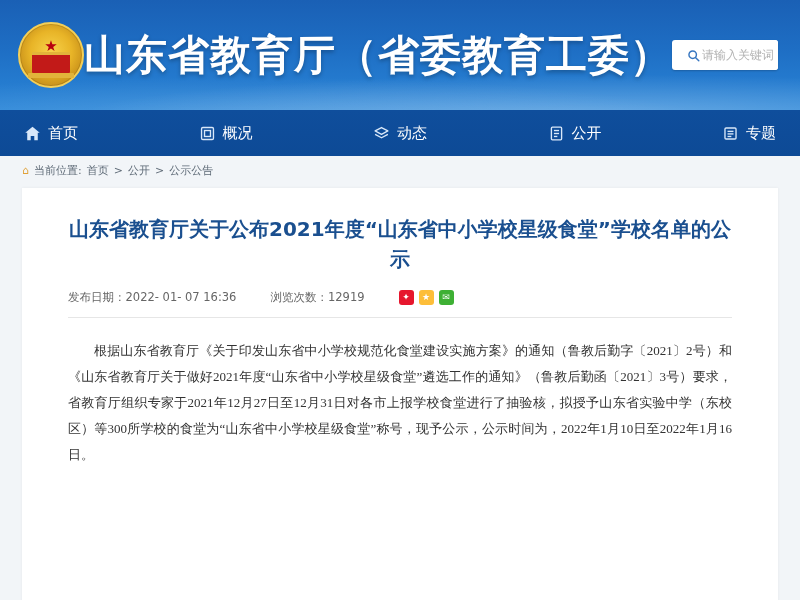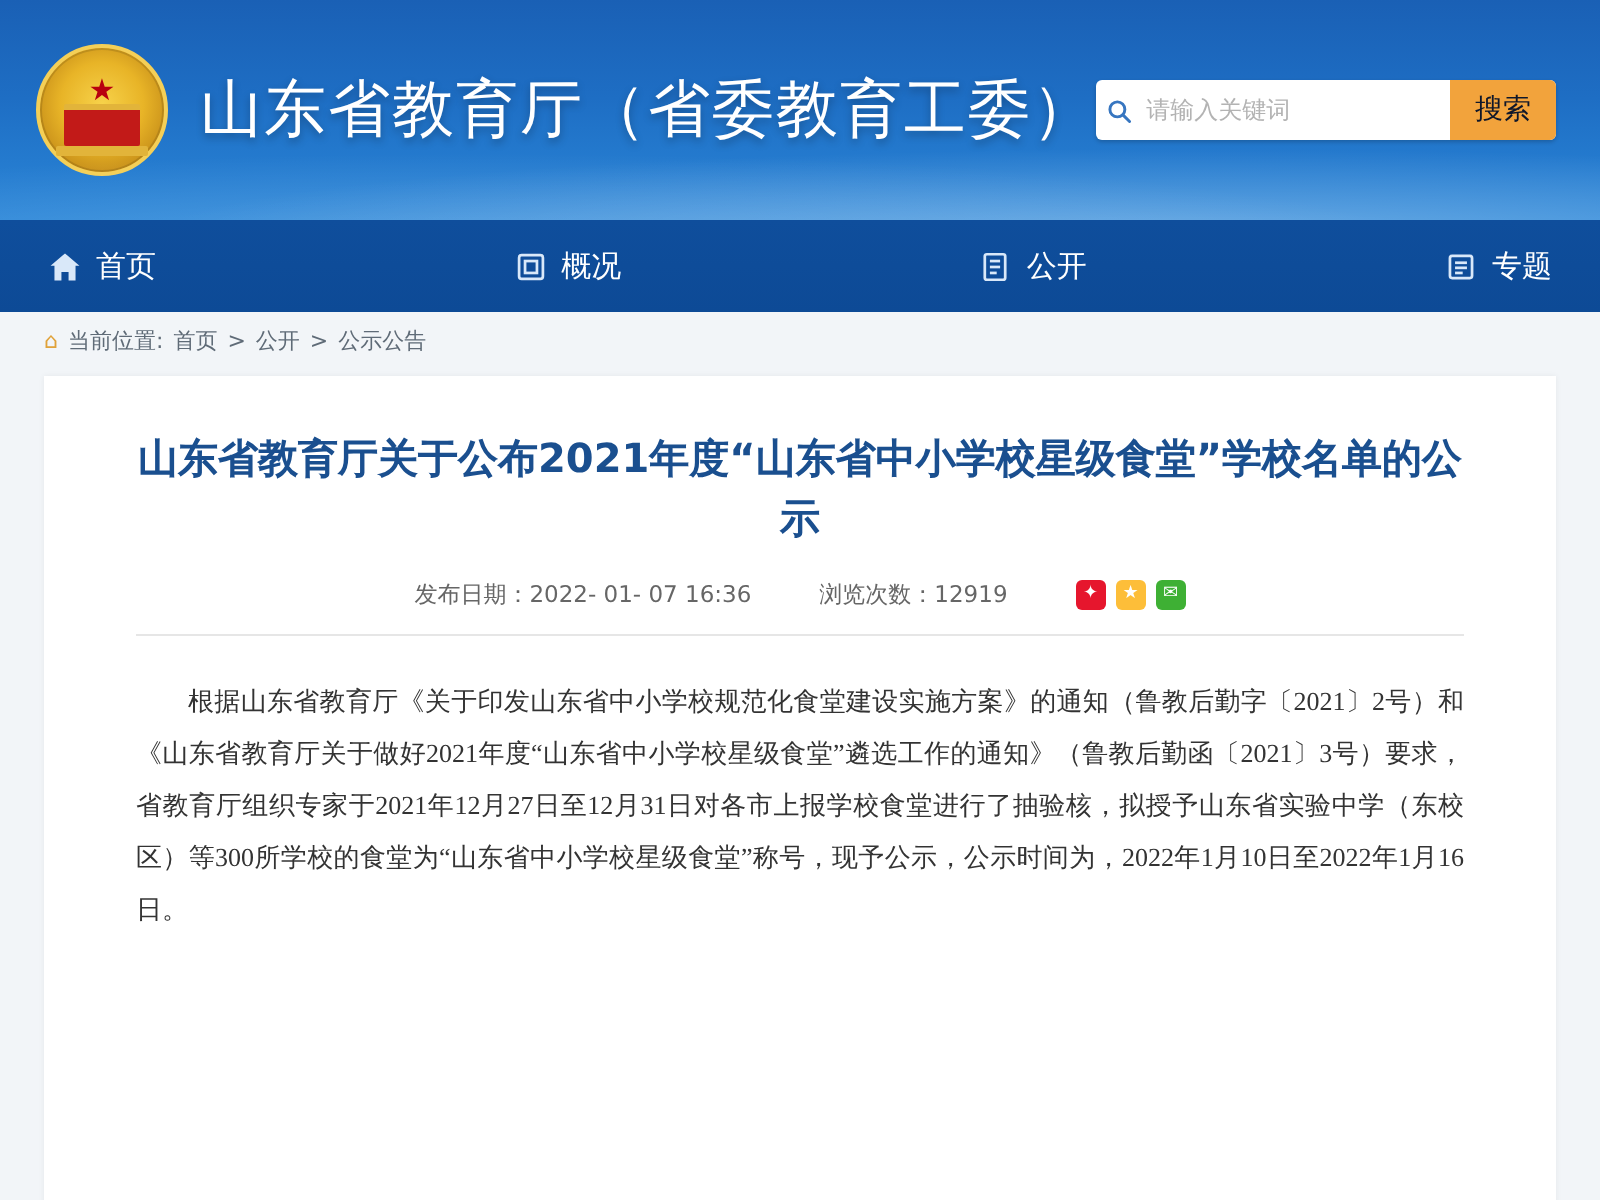--- a/index.html
+++ b/index.html
@@ -77,39 +77,40 @@
   .emblem .gate:before {
     content: "";
     position: absolute;
     left: -4px; right: -4px;
     bottom: -5px;
     height: 5px;
     background: #e2b43a;
     border-radius: 1px;
   }
   .site-title {
-    margin-left: 16px;
+    margin-left: 0;
     color: #ffffff;
-    font-size: 31px;
-    font-weight: normal;
+    font-size: 41px;
+    font-weight: bold;
     letter-spacing: 1px;
     text-shadow: 0 2px 4px rgba(0,0,0,0.28);
     white-space: nowrap;
     font-family: "DejaVu Sans", "Liberation Sans", sans-serif;
   }
   .search-box {
     margin-left: auto;
     display: flex;
     align-items: center;
     height: 30px;
     background: #ffffff;
     border-radius: 3px;
     overflow: hidden;
     width: 262px;
     box-shadow: 0 1px 2px rgba(0,0,0,0.2);
+    padding-left: 15px;
   }
   .search-icon {
     width: 26px;
     display: flex;
     align-items: center;
     justify-content: center;
     color: #3776c0;
     font-size: 13px;
   }
   .search-input {
@@ -193,21 +194,20 @@
     font-size: 20px;
     font-weight: bold;
     color: #1a4f8f;
     line-height: 1.5;
     font-family: "DejaVu Sans", "Liberation Sans", sans-serif;
   }
   .meta {
     margin-top: 16px;
     display: flex;
     align-items: center;
-    justify-content: center;
     gap: 34px;
     font-size: 11.5px;
     color: #666;
     padding-bottom: 12px;
     border-bottom: 1px solid #e6e6e6;
     font-family: "DejaVu Sans", "Liberation Sans", sans-serif;
   }
   .meta .share {
     display: flex;
     align-items: center;
@@ -277,20 +277,29 @@
       <span>首页</span>
     </div>
     <div class="nav-item">
       <span class="nav-ico">
         <svg width="17" height="17" viewBox="0 0 20 20" fill="none" stroke="#d9e8f9" stroke-width="1.6">
             <rect x="3" y="3" width="14" height="14" rx="1.5"></rect>
             <rect x="6.5" y="6.5" width="7" height="7"></rect>
           </svg>
       </span>
       <span>概况</span>
+    </div>
+    <div class="nav-item">
+      <span class="nav-ico">
+        <svg width="17" height="17" viewBox="0 0 20 20" fill="none" stroke="#d9e8f9" stroke-width="1.6" stroke-linejoin="round">
+            <path d="M10 3 2.5 7 10 11l7.5-4z"></path>
+            <path d="M2.5 11 10 15l7.5-4"></path>
+          </svg>
+      </span>
+      <span>动态</span>
     </div>
     <div class="nav-item">
       <span class="nav-ico">
         <svg width="17" height="17" viewBox="0 0 20 20" fill="none" stroke="#d9e8f9" stroke-width="1.6">
             <rect x="4" y="2.5" width="12" height="15" rx="1.2"></rect>
             <line x1="7" y1="6.5" x2="13" y2="6.5"></line>
             <line x1="7" y1="10" x2="13" y2="10"></line>
             <line x1="7" y1="13.5" x2="11" y2="13.5"></line>
           </svg>
       </span>

